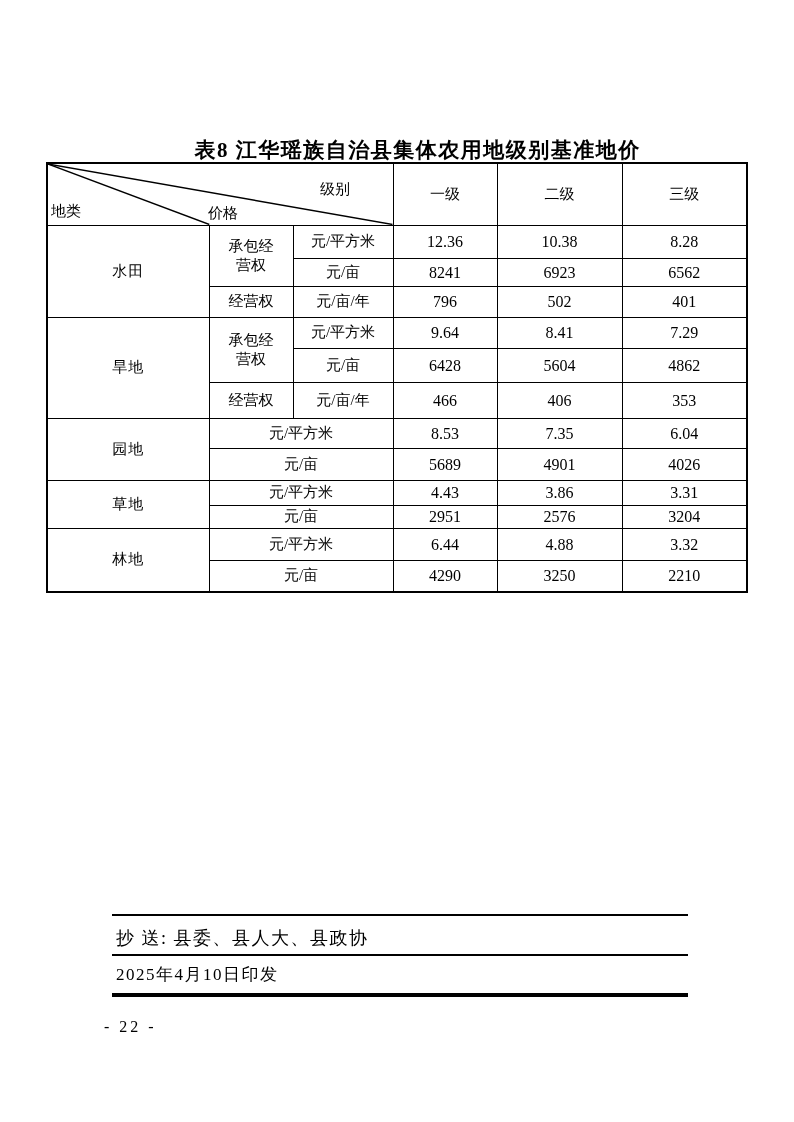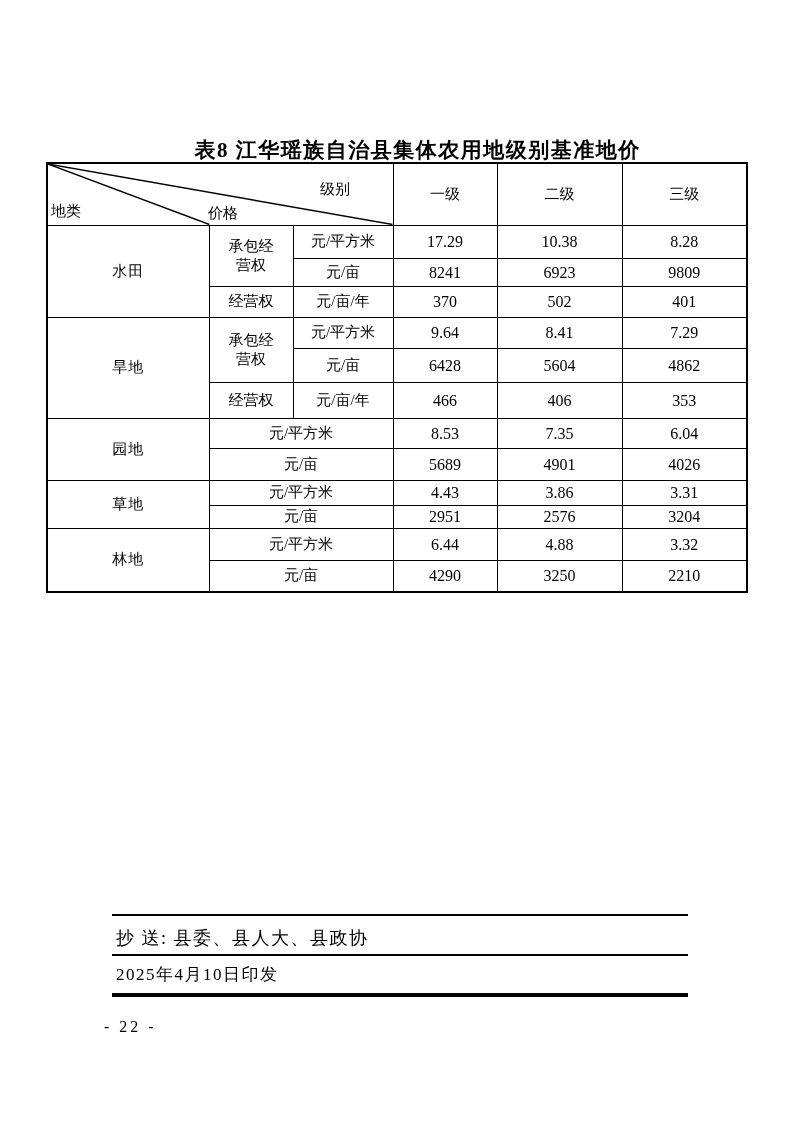--- a/index.html
+++ b/index.html
@@ -111,34 +111,34 @@
     </td>
     <td class="lvl">一级</td>
     <td class="lvl">二级</td>
     <td class="lvl">三级</td>
   </tr>
 
   <tr style="height:33px">
     <td rowspan="3" class="land">水田</td>
     <td rowspan="2" class="right">承包经营权</td>
     <td class="unit">元/平方米</td>
-    <td class="num">17.29</td>
+    <td class="num">12.36</td>
     <td class="num">10.38</td>
     <td class="num">8.28</td>
   </tr>
   <tr style="height:28px">
     <td class="unit">元/亩</td>
     <td class="num">8241</td>
     <td class="num">6923</td>
-    <td class="num">9809</td>
+    <td class="num">6562</td>
   </tr>
   <tr style="height:31px">
     <td class="right">经营权</td>
     <td class="unit">元/亩/年</td>
-    <td class="num">370</td>
+    <td class="num">796</td>
     <td class="num">502</td>
     <td class="num">401</td>
   </tr>
 
   <tr style="height:31px">
     <td rowspan="3" class="land">旱地</td>
     <td rowspan="2" class="right">承包经营权</td>
     <td class="unit">元/平方米</td>
     <td class="num">9.64</td>
     <td class="num">8.41</td>

